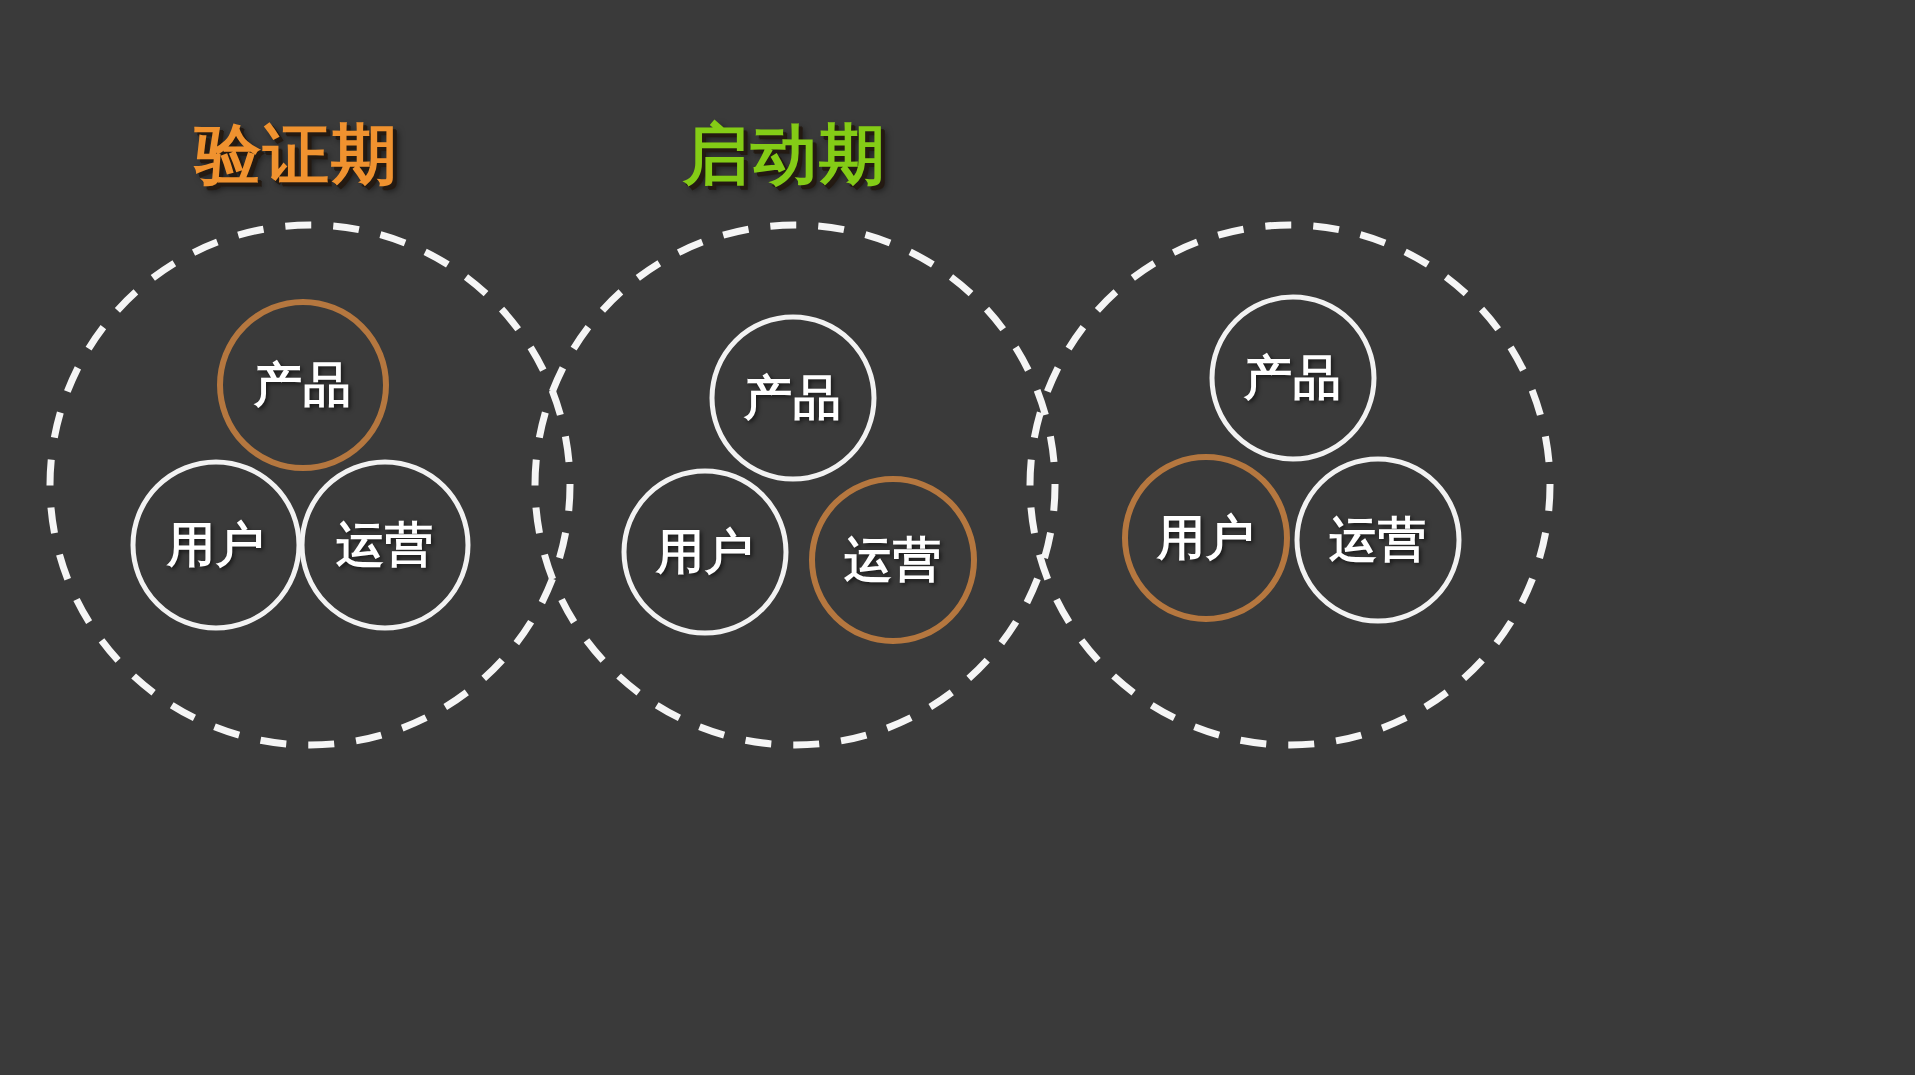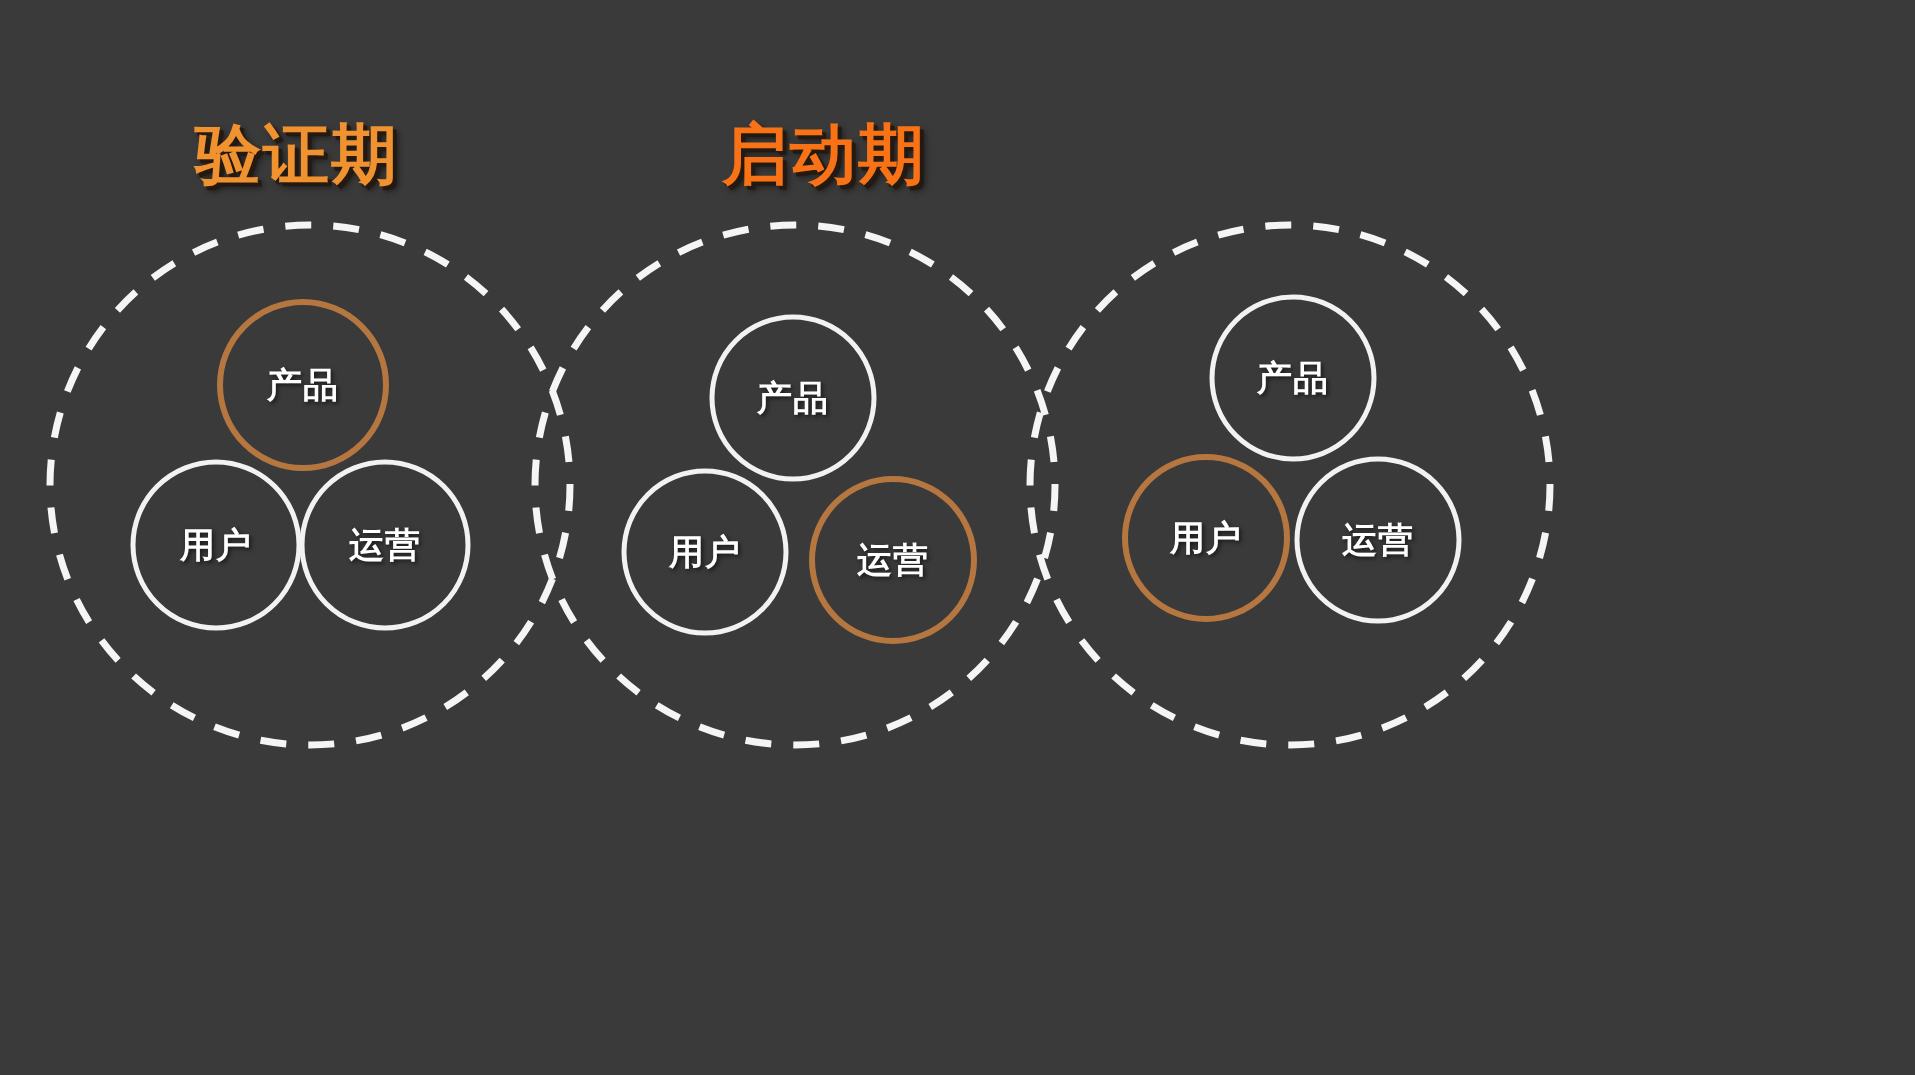--- a/index.html
+++ b/index.html
@@ -40,21 +40,21 @@
        4px 4px 0 #241a12,
        5px 5px 6px rgba(0,0,0,0.55);
     pointer-events: none;
   }
   .node-label {
     position: absolute;
     transform: translate(-50%, -50%);
     white-space: nowrap;
     font-family: "DejaVu Serif", "Liberation Serif", serif;
     font-weight: 700;
-    font-size: 35px;
+    font-size: 48px;
     letter-spacing: 1px;
     color: #ffffff;
     text-shadow: 2px 2px 4px rgba(0,0,0,0.6);
     pointer-events: none;
   }
 </style>
 </head>
 <body>
 
 <div id="stage" style="background: rgb(58, 58, 58); width: 1915px; height: 1075px;">
@@ -77,21 +77,21 @@
 
     <g>
       <circle class="outer-ring" cx="1290" cy="485" r="260" fill="none" stroke="#f5f5f5" stroke-width="7" stroke-dasharray="26 22" stroke-linecap="butt"></circle>
       <circle cx="1293" cy="378" r="81" fill="none" stroke="#f2f2f2" stroke-width="5"></circle>
       <circle cx="1206" cy="538" r="81" fill="none" stroke="#b5773f" stroke-width="6"></circle>
       <circle cx="1378" cy="540" r="81" fill="none" stroke="#f2f2f2" stroke-width="5"></circle>
     </g>
   </svg>
 
   <div class="phase-title" style="left: 297px; top: 155px; color: rgb(240, 146, 47);">验证期</div>
-  <div class="phase-title" style="left: 824px; top: 155px; color: #f97316;">启动期</div>
+  <div class="phase-title" style="left: 785px; top: 155px; color: #84cc16;">启动期</div>
 
   <div class="node-label" style="left: 303px; top: 385px; color: rgb(255, 255, 255);">产品</div>
   <div class="node-label" style="left: 216px; top: 545px; color: rgb(255, 255, 255);">用户</div>
   <div class="node-label" style="left: 385px; top: 545px; color: rgb(255, 255, 255);">运营</div>
 
   <div class="node-label" style="left: 793px; top: 398px; color: rgb(255, 255, 255);">产品</div>
   <div class="node-label" style="left: 705px; top: 552px; color: rgb(255, 255, 255);">用户</div>
   <div class="node-label" style="left: 893px; top: 560px; color: rgb(255, 255, 255);">运营</div>
 
   <div class="node-label" style="left: 1293px; top: 378px; color: rgb(255, 255, 255);">产品</div>

